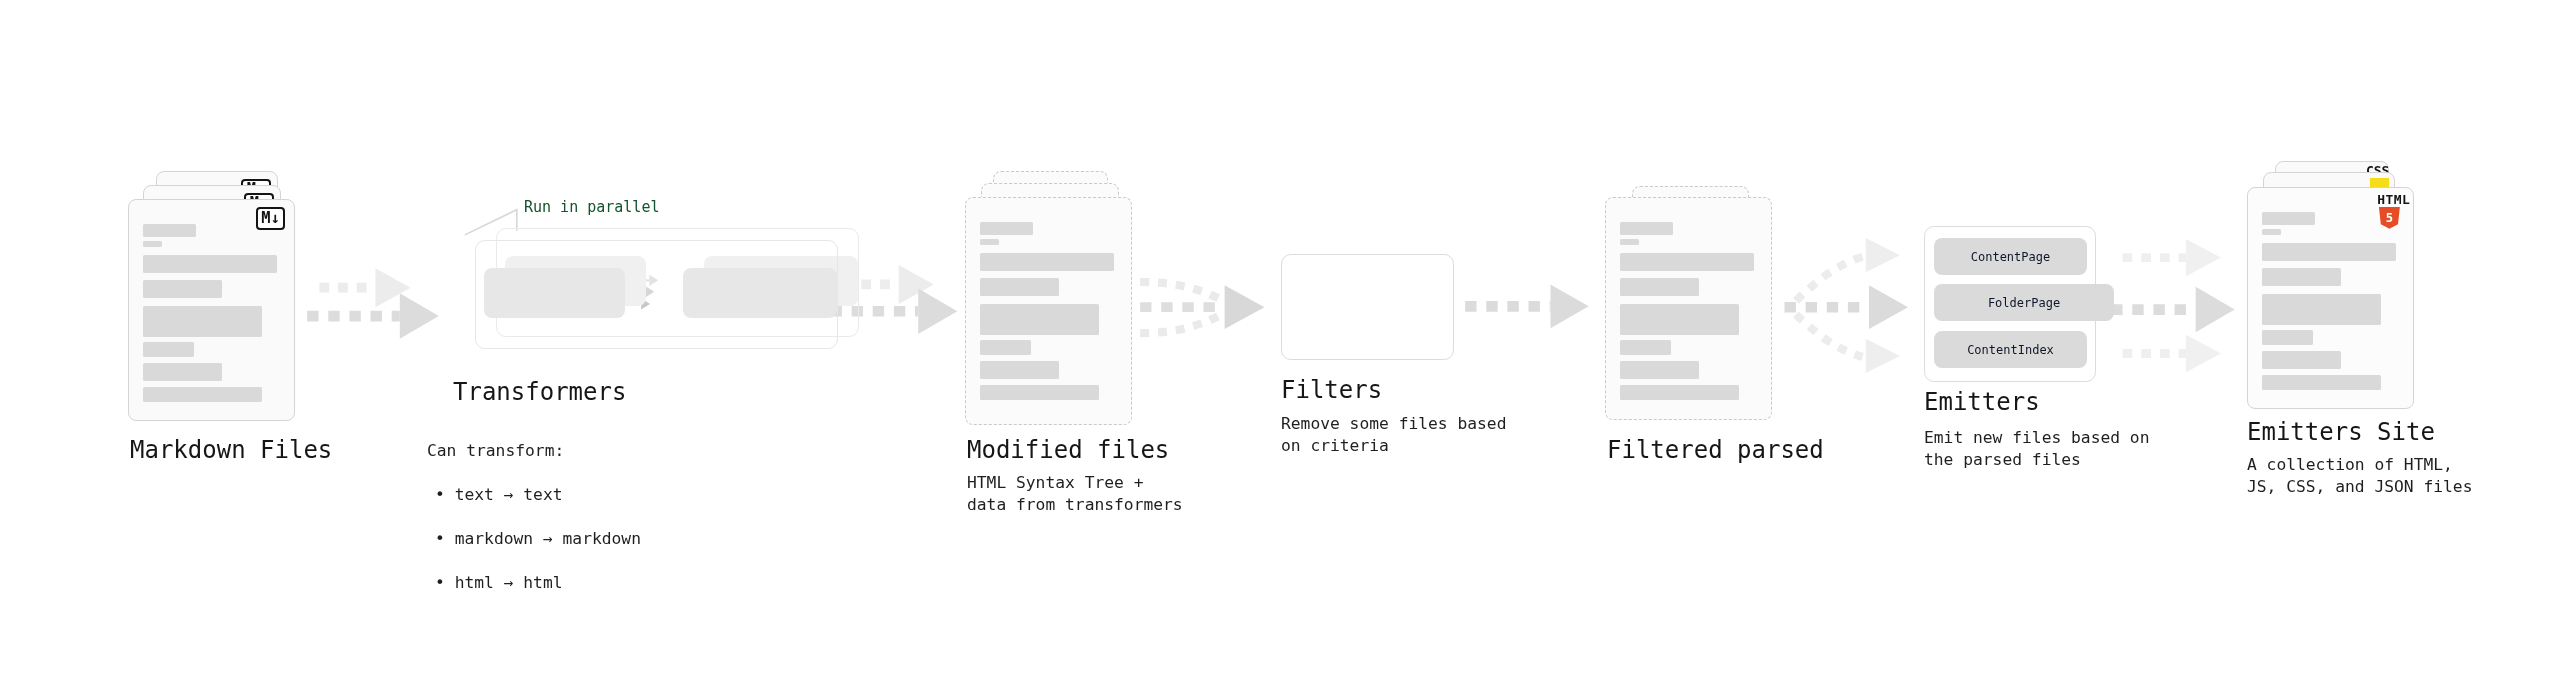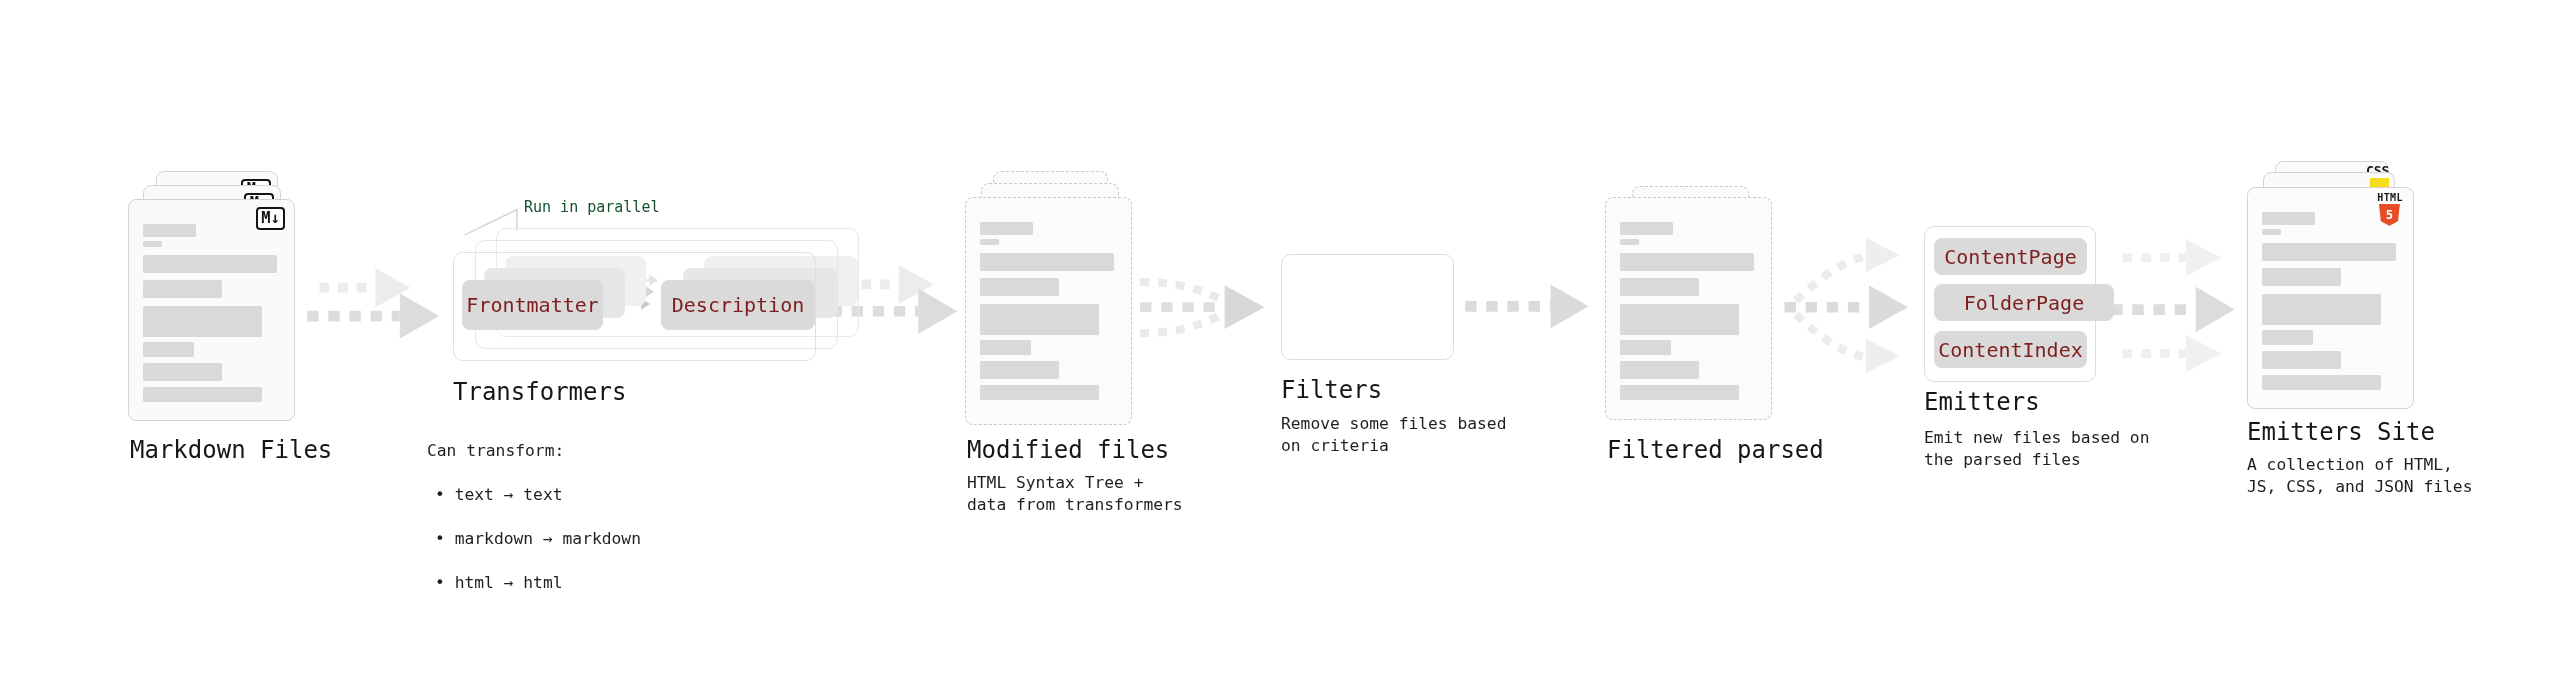--- a/index.html
+++ b/index.html
@@ -21,30 +21,30 @@
   .b8{top:187px;width:119px;height:14.6px}
 
   
   .badge-md{position:absolute;top:7.3px;right:9px;border:2.4px solid #141414;border-radius:4.1px;background:#fff;
             color:#141414;font-weight:bold;font-size:15.4px;line-height:1;padding:1.6px 3.3px;}
   .icon-css{position:absolute;top:2.4px;right:4.1px;width:18px;text-align:center;font-weight:bold;font-size:13px;
             color:#141414;line-height:1;}
   .icon-css .underline{height:3.3px;margin-top:0.8px;border-radius:0.8px;}
   .icon-js{position:absolute;top:4.9px;right:4.9px;width:18.7px;height:11.4px;}
   .icon-html5{position:absolute;top:4.9px;right:11.4px;width:24.4px;text-align:center;}
-  .icon-html5 .word{font-size:10px;font-weight:bold;color:#141414;letter-spacing:0.4px;line-height:1;}
+  .icon-html5 .word{font-size:13px;font-weight:bold;color:#141414;letter-spacing:0.4px;line-height:1;}
   .icon-html5 .shield{width:21px;height:22px;margin:0.8px auto 0;
             clip-path:polygon(0 0,100% 0,91% 80%,50% 100%,9% 80%);
             display:flex;align-items:center;justify-content:center;color:#fff;font-weight:bold;font-size:12.2px;}
 
   
   .tf-box{position:absolute;width:363px;height:109px;border-radius:9.8px;box-sizing:border-box;border:1.6px solid #dfdfdf;background:transparent;}
   .panel{position:absolute;background:#ffffff;border:1.6px solid #dcdcdc;border-radius:9.8px;box-sizing:border-box;}
   .node{position:absolute;border-radius:8.1px;display:flex;align-items:center;justify-content:center;
-        font-size:20px;color:#7f1d1d;box-sizing:border-box;background:#dadada;white-space:nowrap;}
+        font-size:12px;color:#0f172a;box-sizing:border-box;background:#dadada;white-space:nowrap;}
   .node.ghost1{background:#e7e7e7;}
   .node.ghost2{background:#f0f0f0;}
 
   
   .stage-label{position:absolute;font-size:24px;color:#161616;line-height:1.15;white-space:nowrap;}
   .desc{position:absolute;font-size:16.3px;line-height:22px;color:#1f1f1f;white-space:pre-line;}
   .annotation{position:absolute;font-size:15px;color:#14532d;white-space:nowrap;line-height:1;}
   .bullet-line{padding-left:8.1px;}
 </style>
 </head>
@@ -132,24 +132,20 @@
   <div class="annotation" style="left:524px;top:200px">Run in parallel</div>
 
   <div class="tf-box" style="left:496px;top:228px;border-color:#eaeaea">
     <div class="node ghost2" style="left:8.1px;top:27px;width:141px;height:50px"></div>
     <div class="node ghost2" style="left:207px;top:27px;width:154px;height:50px"></div>
   </div>
   <div class="tf-box" style="left:475px;top:240px;border-color:#e6e6e6">
     <div class="node ghost1" style="left:8.1px;top:27px;width:141px;height:50px"></div>
     <div class="node ghost1" style="left:207px;top:27px;width:154px;height:50px"></div>
   </div>
-  <div class="tf-box" style="left:453px;top:252px">
-    <div class="node" style="left:8.1px;top:27px;width:141px;height:50px">Frontmatter</div>
-    <div class="node" style="left:207px;top:27px;width:154px;height:50px">Description</div>
-  </div>
   <div class="stage-label" style="left:453px;top:379px">Transformers</div>
   <div class="desc" style="left:427px;top:418px">
     <div>Can transform:</div>
     <div class="bullet-line">• text → text</div>
     <div class="bullet-line">• markdown → markdown</div>
     <div class="bullet-line">• html → html</div>
   </div>
 
   <div class="filecard dashed" style="left:993px;top:171px;width:115px;height:57px"></div>
   <div class="filecard dashed" style="left:981px;top:183px;width:138px;height:57px"></div>

